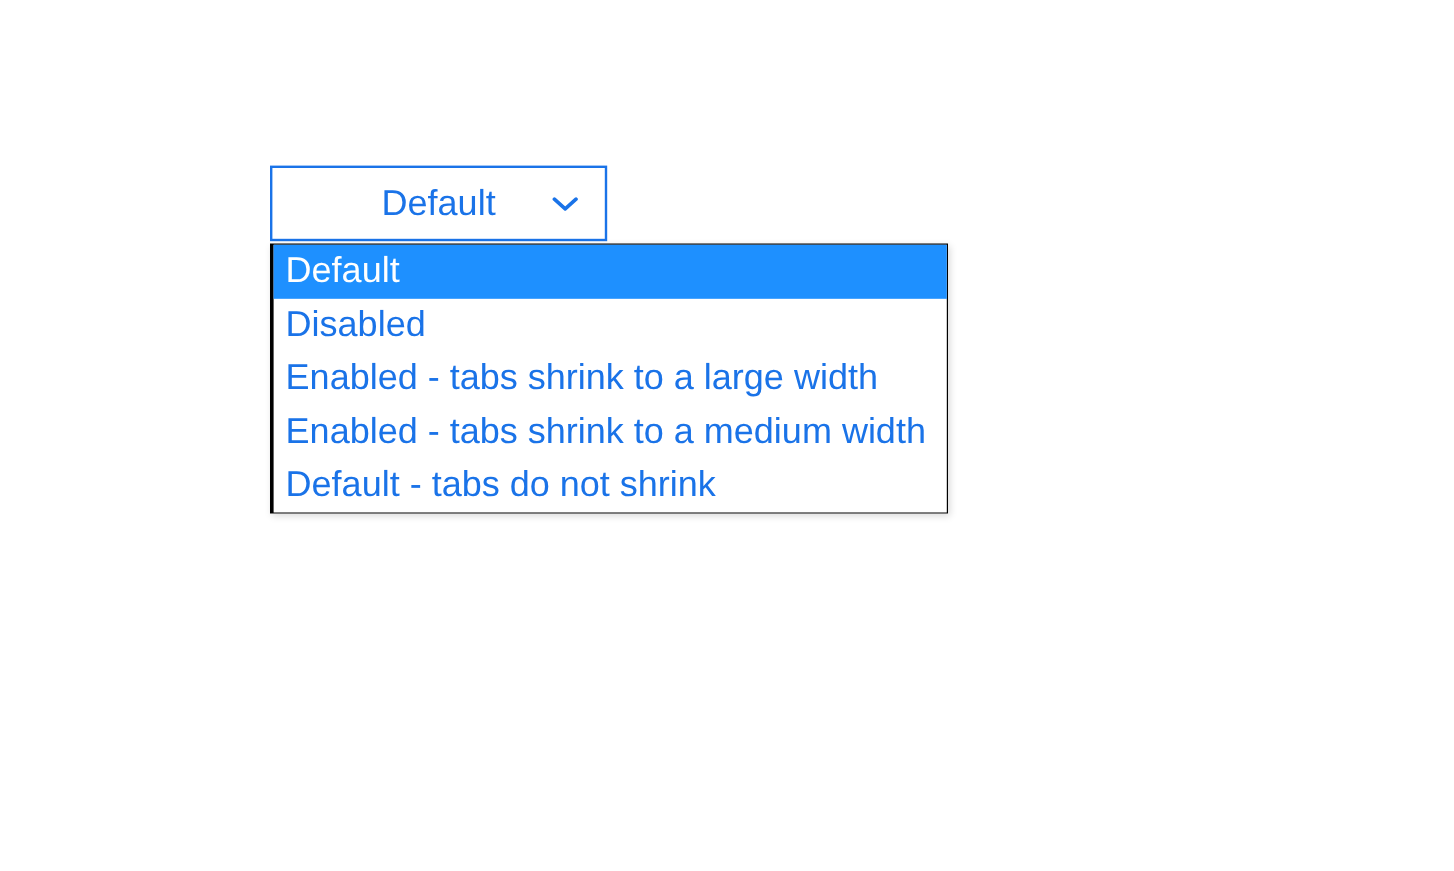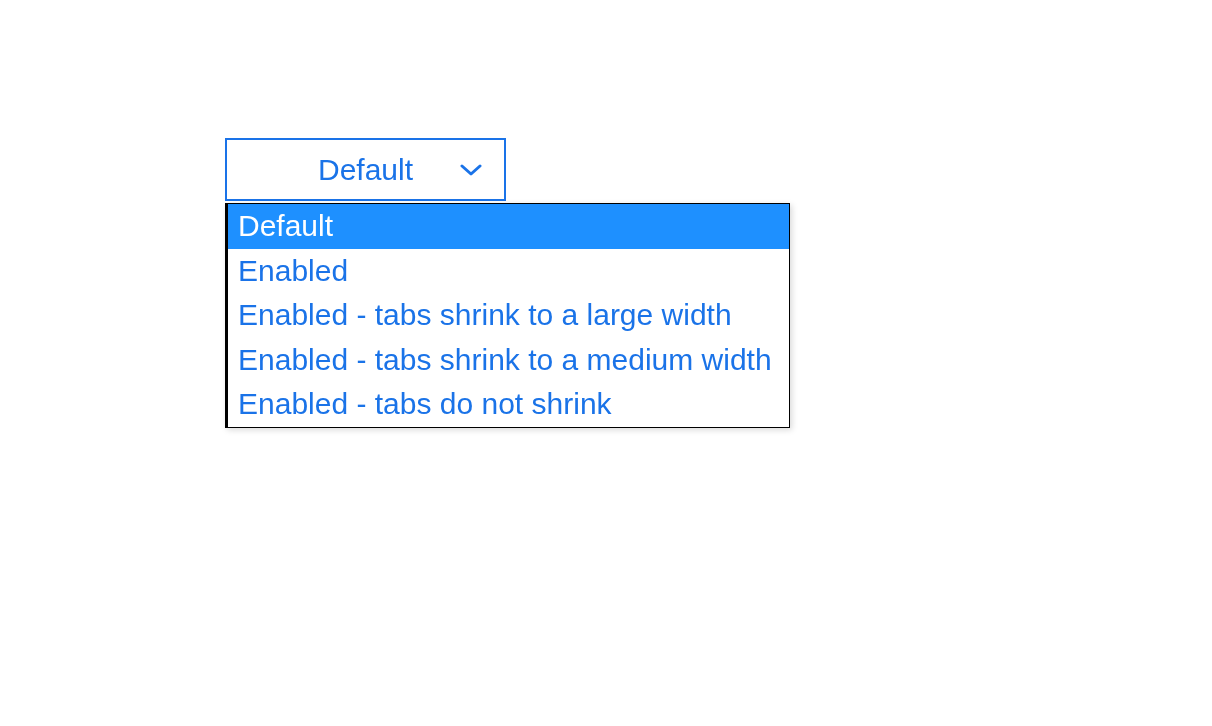--- a/index.html
+++ b/index.html
@@ -77,18 +77,18 @@
   <div class="dropdown-button">
     <span class="dropdown-selected">Default</span>
     <span class="chevron">
       <svg viewBox="0 0 22 14" width="22" height="14">
         <polyline points="2,3 11,11 20,3" fill="none" stroke="#1a73e8" stroke-width="3" stroke-linecap="round" stroke-linejoin="round"></polyline>
       </svg>
     </span>
   </div>
   <div class="dropdown-list">
     <div class="dropdown-option selected">Default</div>
-    <div class="dropdown-option">Enabled</div>
+    <div class="dropdown-option">Disabled</div>
     <div class="dropdown-option">Enabled - tabs shrink to a large width</div>
     <div class="dropdown-option">Enabled - tabs shrink to a medium width</div>
-    <div class="dropdown-option">Enabled - tabs do not shrink</div>
+    <div class="dropdown-option">Default - tabs do not shrink</div>
   </div>
 </div>
 
 </body></html>

